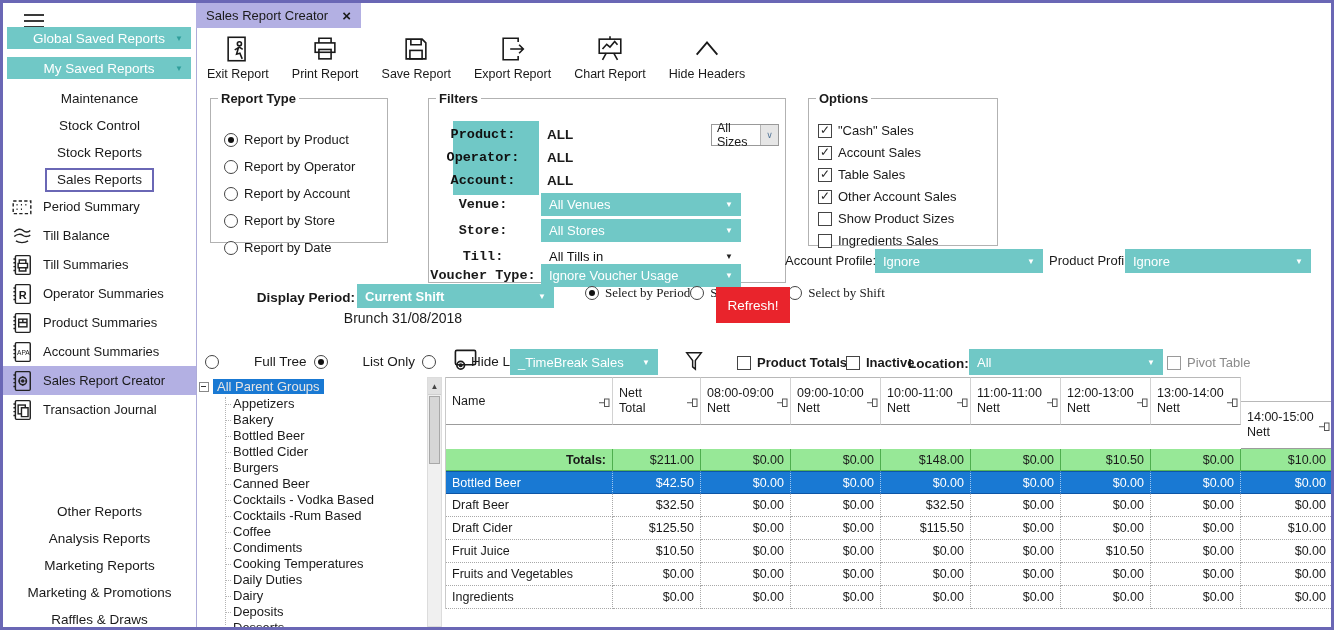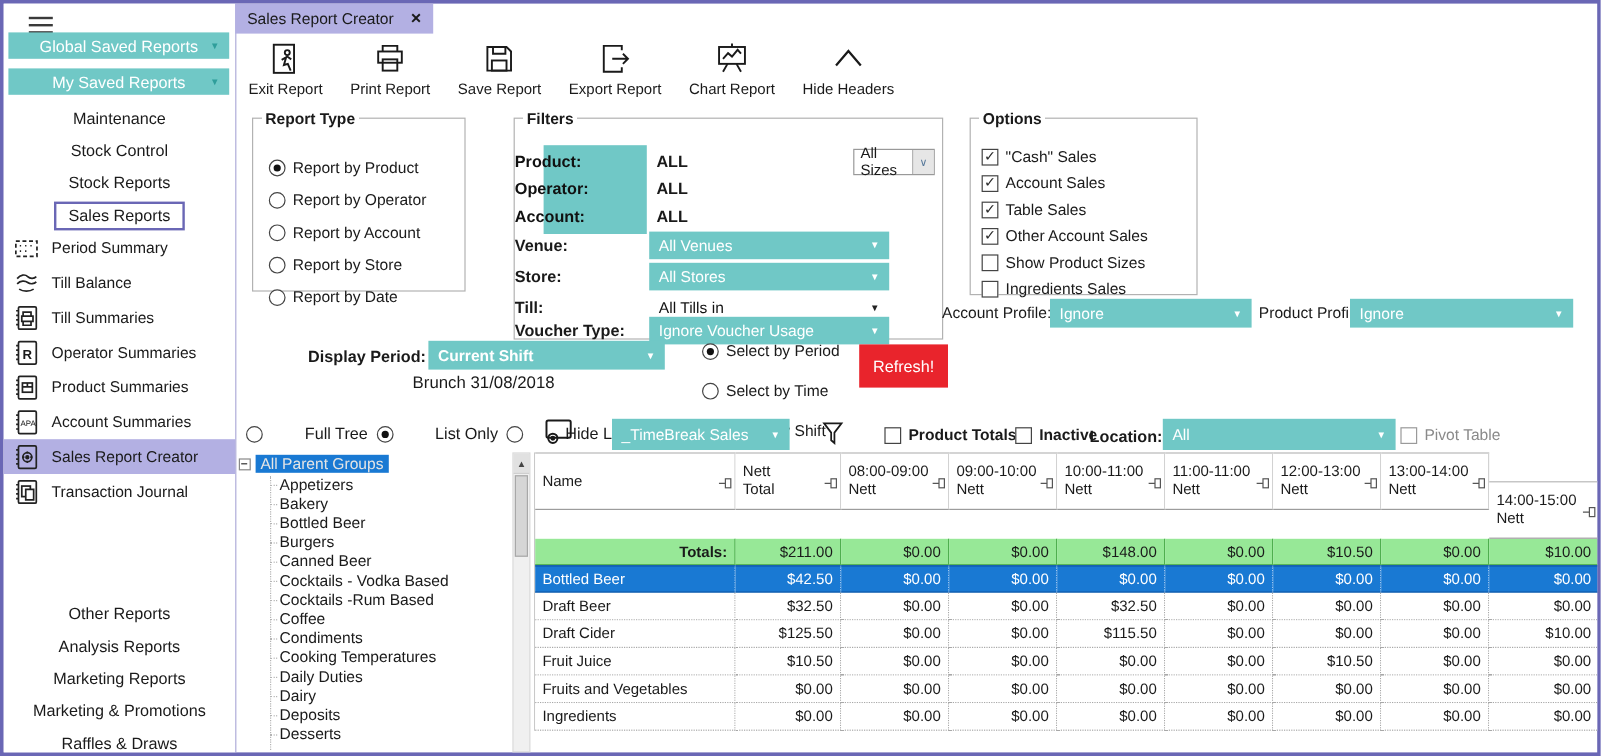--- a/index.html
+++ b/index.html
@@ -38,39 +38,39 @@
     display:inline-block;position:relative;flex:none;}
   .radio.sel::after{content:"";position:absolute;left:3px;top:3px;width:6px;height:6px;border-radius:50%;background:#111;}
   .cb{box-sizing:border-box;width:14px;height:14px;border:1px solid #444;background:#fff;display:inline-block;
     position:relative;flex:none;}
   .cb.checked::after{content:"\2713";position:absolute;left:1px;top:-2px;font-size:12px;color:#2a2a2a;}
   .opt{display:flex;align-items:center;gap:6px;font-size:13px;cursor:pointer;white-space:nowrap;}
   .opt.boldlbl span:last-child{font-weight:bold;}
   #rt-radios{position:absolute;left:13px;top:26px;display:flex;flex-direction:column;gap:12px;}
   #opt-cbs{position:absolute;left:9px;top:17px;display:flex;flex-direction:column;gap:7px;}
   
-  .f-label{position:absolute;left:0;width:108px;text-align:left;font-weight:bold;line-height:23px;font-size:13.5px;}
+  .f-label{position:absolute;left:0;width:108px;text-align:center;font-weight:bold;line-height:23px;font-size:13.5px;font-family:Liberation Mono, monospace;}
   .f-val{position:absolute;left:118px;line-height:23px;font-weight:bold;font-size:13.5px;}
   .teal-block{position:absolute;left:24px;top:15px;width:86px;height:74px;background:#70c8c6;}
   .dd{position:absolute;display:flex;align-items:center;box-sizing:border-box;padding:0 8px;height:23px;
     font-size:13px;cursor:pointer;}
   .dd.teal{background:#70c8c6;color:#fff;}
   .dd.white{background:#fff;color:#111;}
   .dd .caret{margin-left:auto;font-size:8px;}
   .dd.white .caret{color:#222;}
   .sizes{position:absolute;left:282px;top:18px;width:68px;height:22px;box-sizing:border-box;border:1px solid #999;
     background:#fff;display:flex;align-items:center;cursor:pointer;}
   .sizes .txt{padding-left:5px;font-size:12.5px;flex:1;}
   .sizes .arrowbox{width:17px;align-self:stretch;background:#e6e6e6;border-left:1px solid #b5b5b5;
     display:flex;align-items:center;justify-content:center;font-size:9px;color:#56789a;}
   
   .dp-label{position:absolute;left:237px;top:283px;width:115px;text-align:right;font-weight:bold;font-size:13.5px;line-height:23px;}
   .dp-dd{left:354px;top:281px;width:197px;height:24px;font-weight:bold;}
   .dp-sub{position:absolute;left:295px;top:307px;width:210px;text-align:center;font-size:14px;}
-  #dp-radios{position:absolute;left:582px;top:282px;display:flex;flex-direction:column;gap:18px;}
+  #dp-radios{position:absolute;left:582px;top:282px;display:flex;flex-direction:row;gap:0;font-family:Liberation Serif, serif;}
   .refresh{position:absolute;left:713px;top:284px;width:74px;height:36px;background:#e9242c;color:#fff;
     display:flex;align-items:center;justify-content:center;font-size:13.5px;cursor:pointer;}
   
   .prof-label{position:absolute;font-size:13px;line-height:24px;}
   
   #lc-radios{position:absolute;left:202px;top:351px;display:flex;gap:7px;}
   #lc-radios .opt{font-size:13.5px;gap:35px;}
   .viewbtn{position:absolute;left:449px;top:344px;cursor:pointer;}
   .lc-dd{left:507px;top:346px;width:148px;height:26px;}
   .funnel{position:absolute;left:681px;top:347px;cursor:pointer;}
@@ -486,20 +486,21 @@
 
   <div class="tree">
     <div class="tree-root">
       <span class="expander"></span>
       <span class="tree-root-label">All Parent Groups</span>
     </div>
     <div id="tree-items">
         <div class="tree-item">Appetizers</div>
         <div class="tree-item">Bakery</div>
         <div class="tree-item">Bottled Beer</div>
+        <div class="tree-item">Bottled Cider</div>
         <div class="tree-item">Burgers</div>
         <div class="tree-item">Canned Beer</div>
         <div class="tree-item">Cocktails - Vodka Based</div>
         <div class="tree-item">Cocktails -Rum Based</div>
         <div class="tree-item">Coffee</div>
         <div class="tree-item">Condiments</div>
         <div class="tree-item">Cooking Temperatures</div>
         <div class="tree-item">Daily Duties</div>
         <div class="tree-item">Dairy</div>
         <div class="tree-item">Deposits</div>

